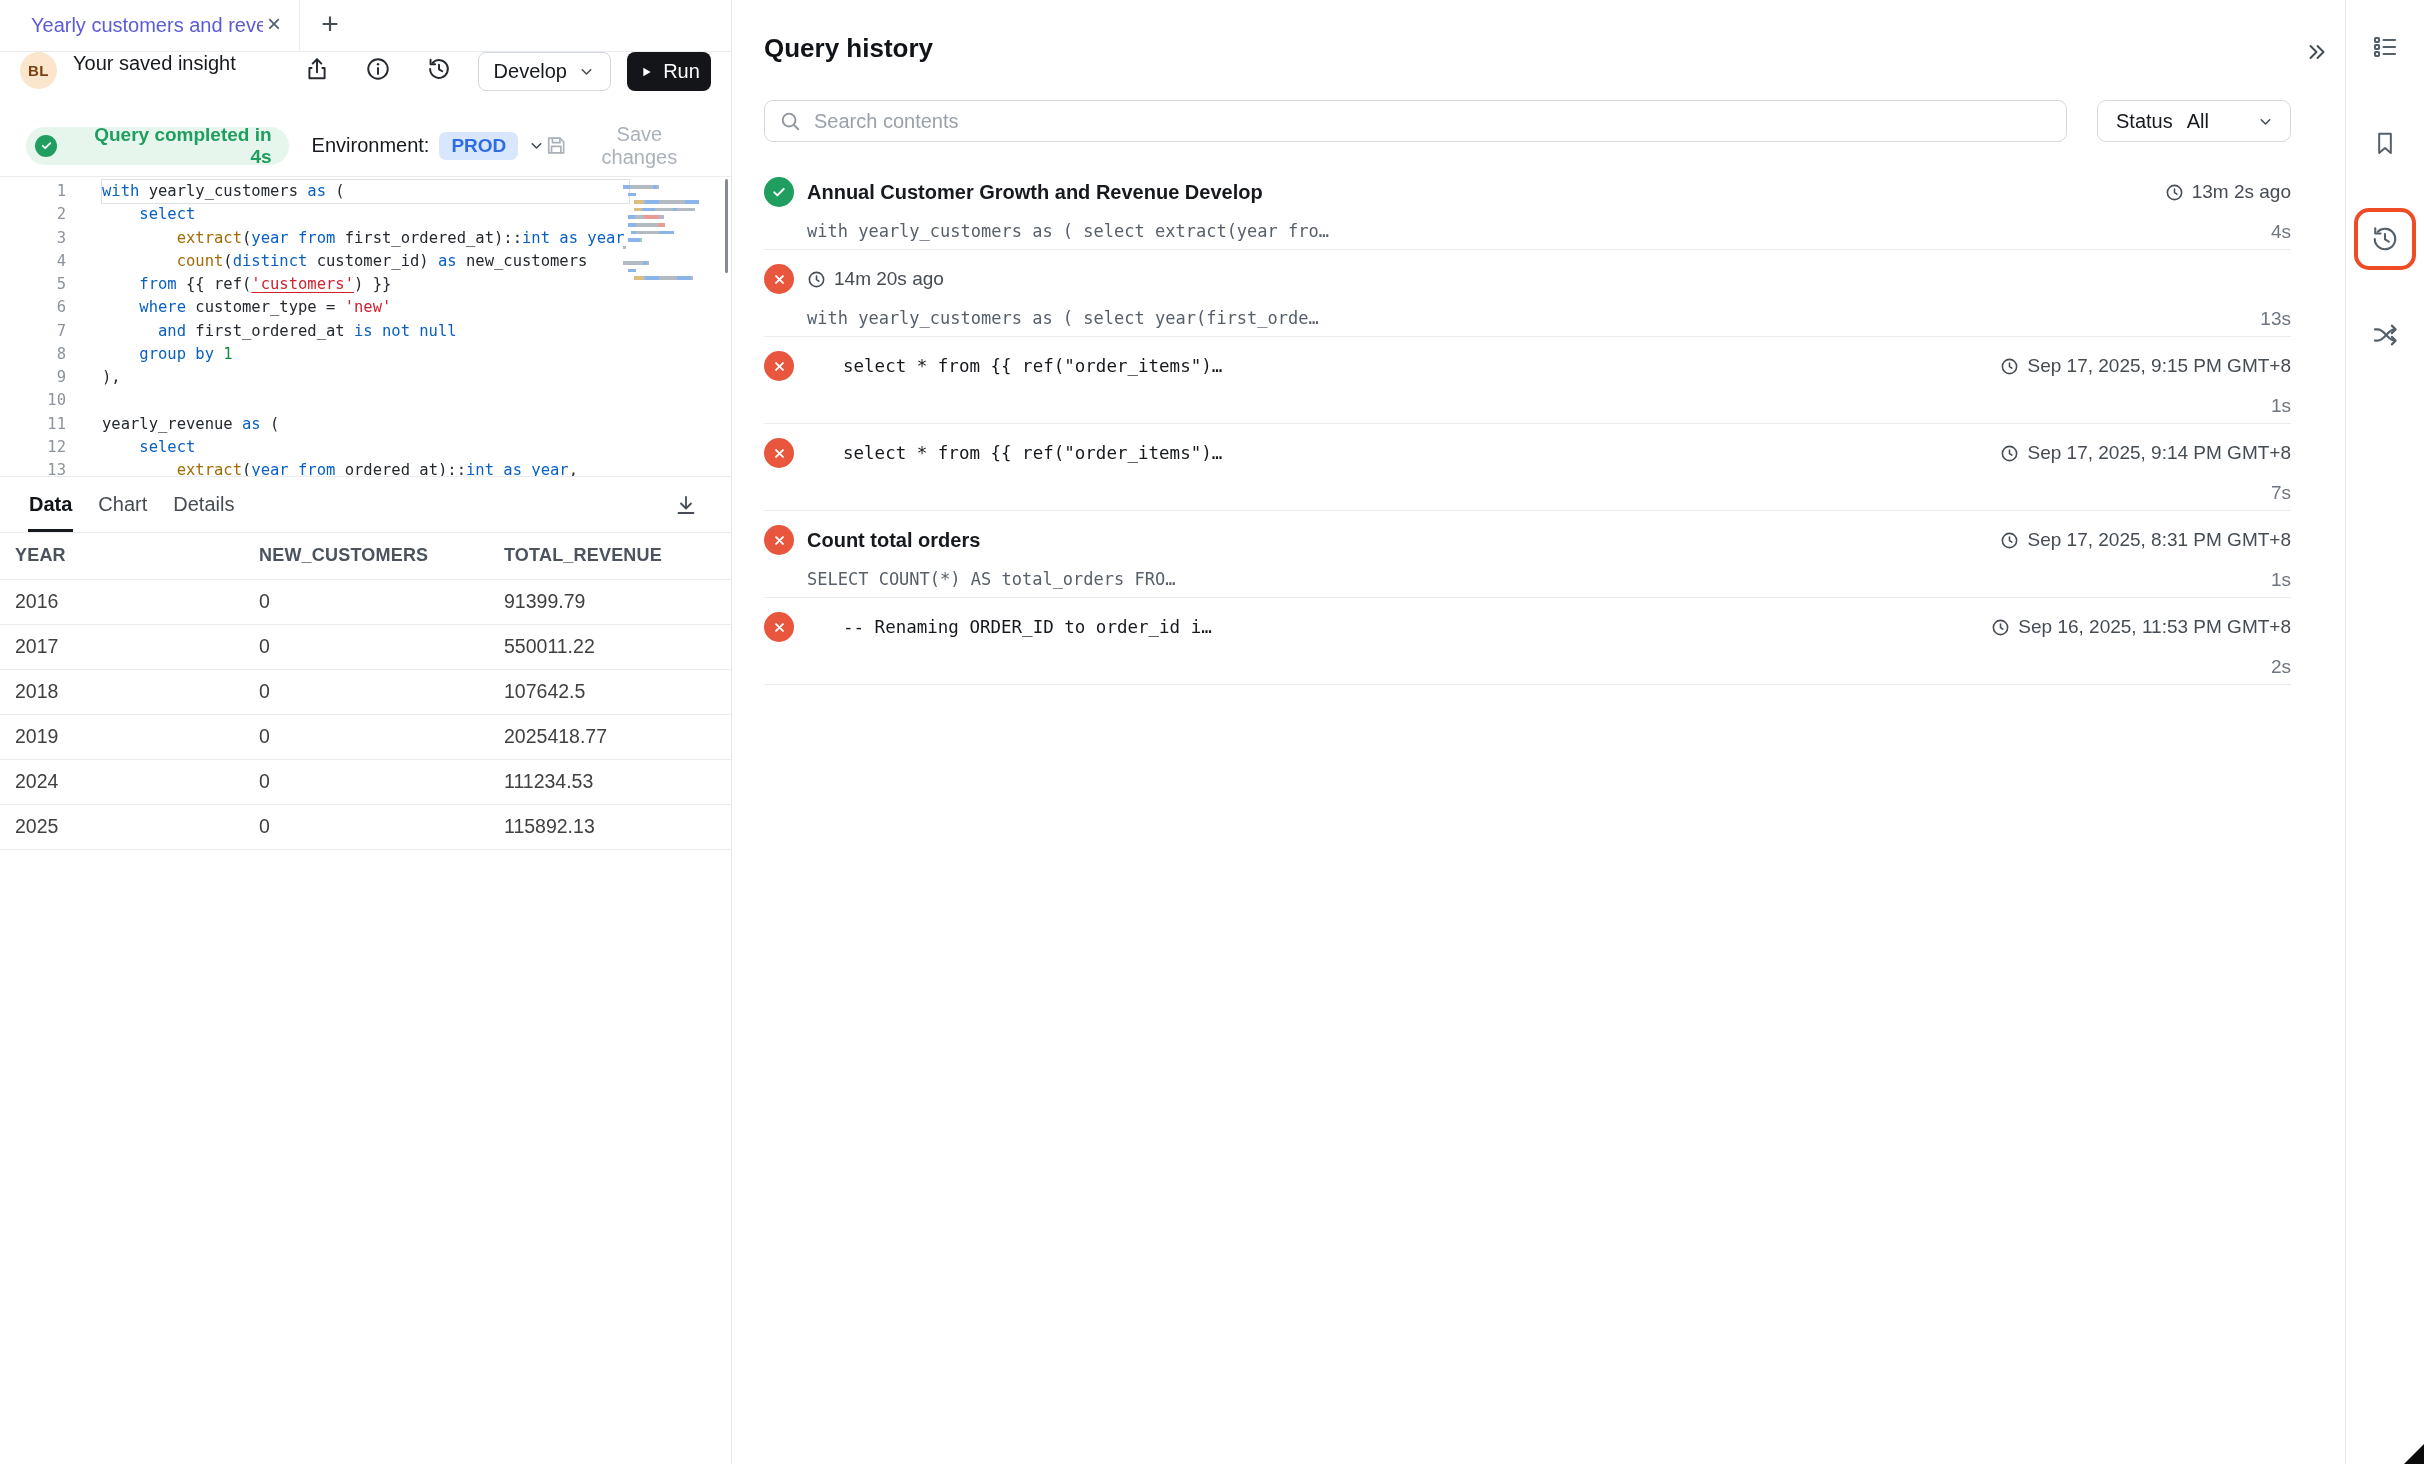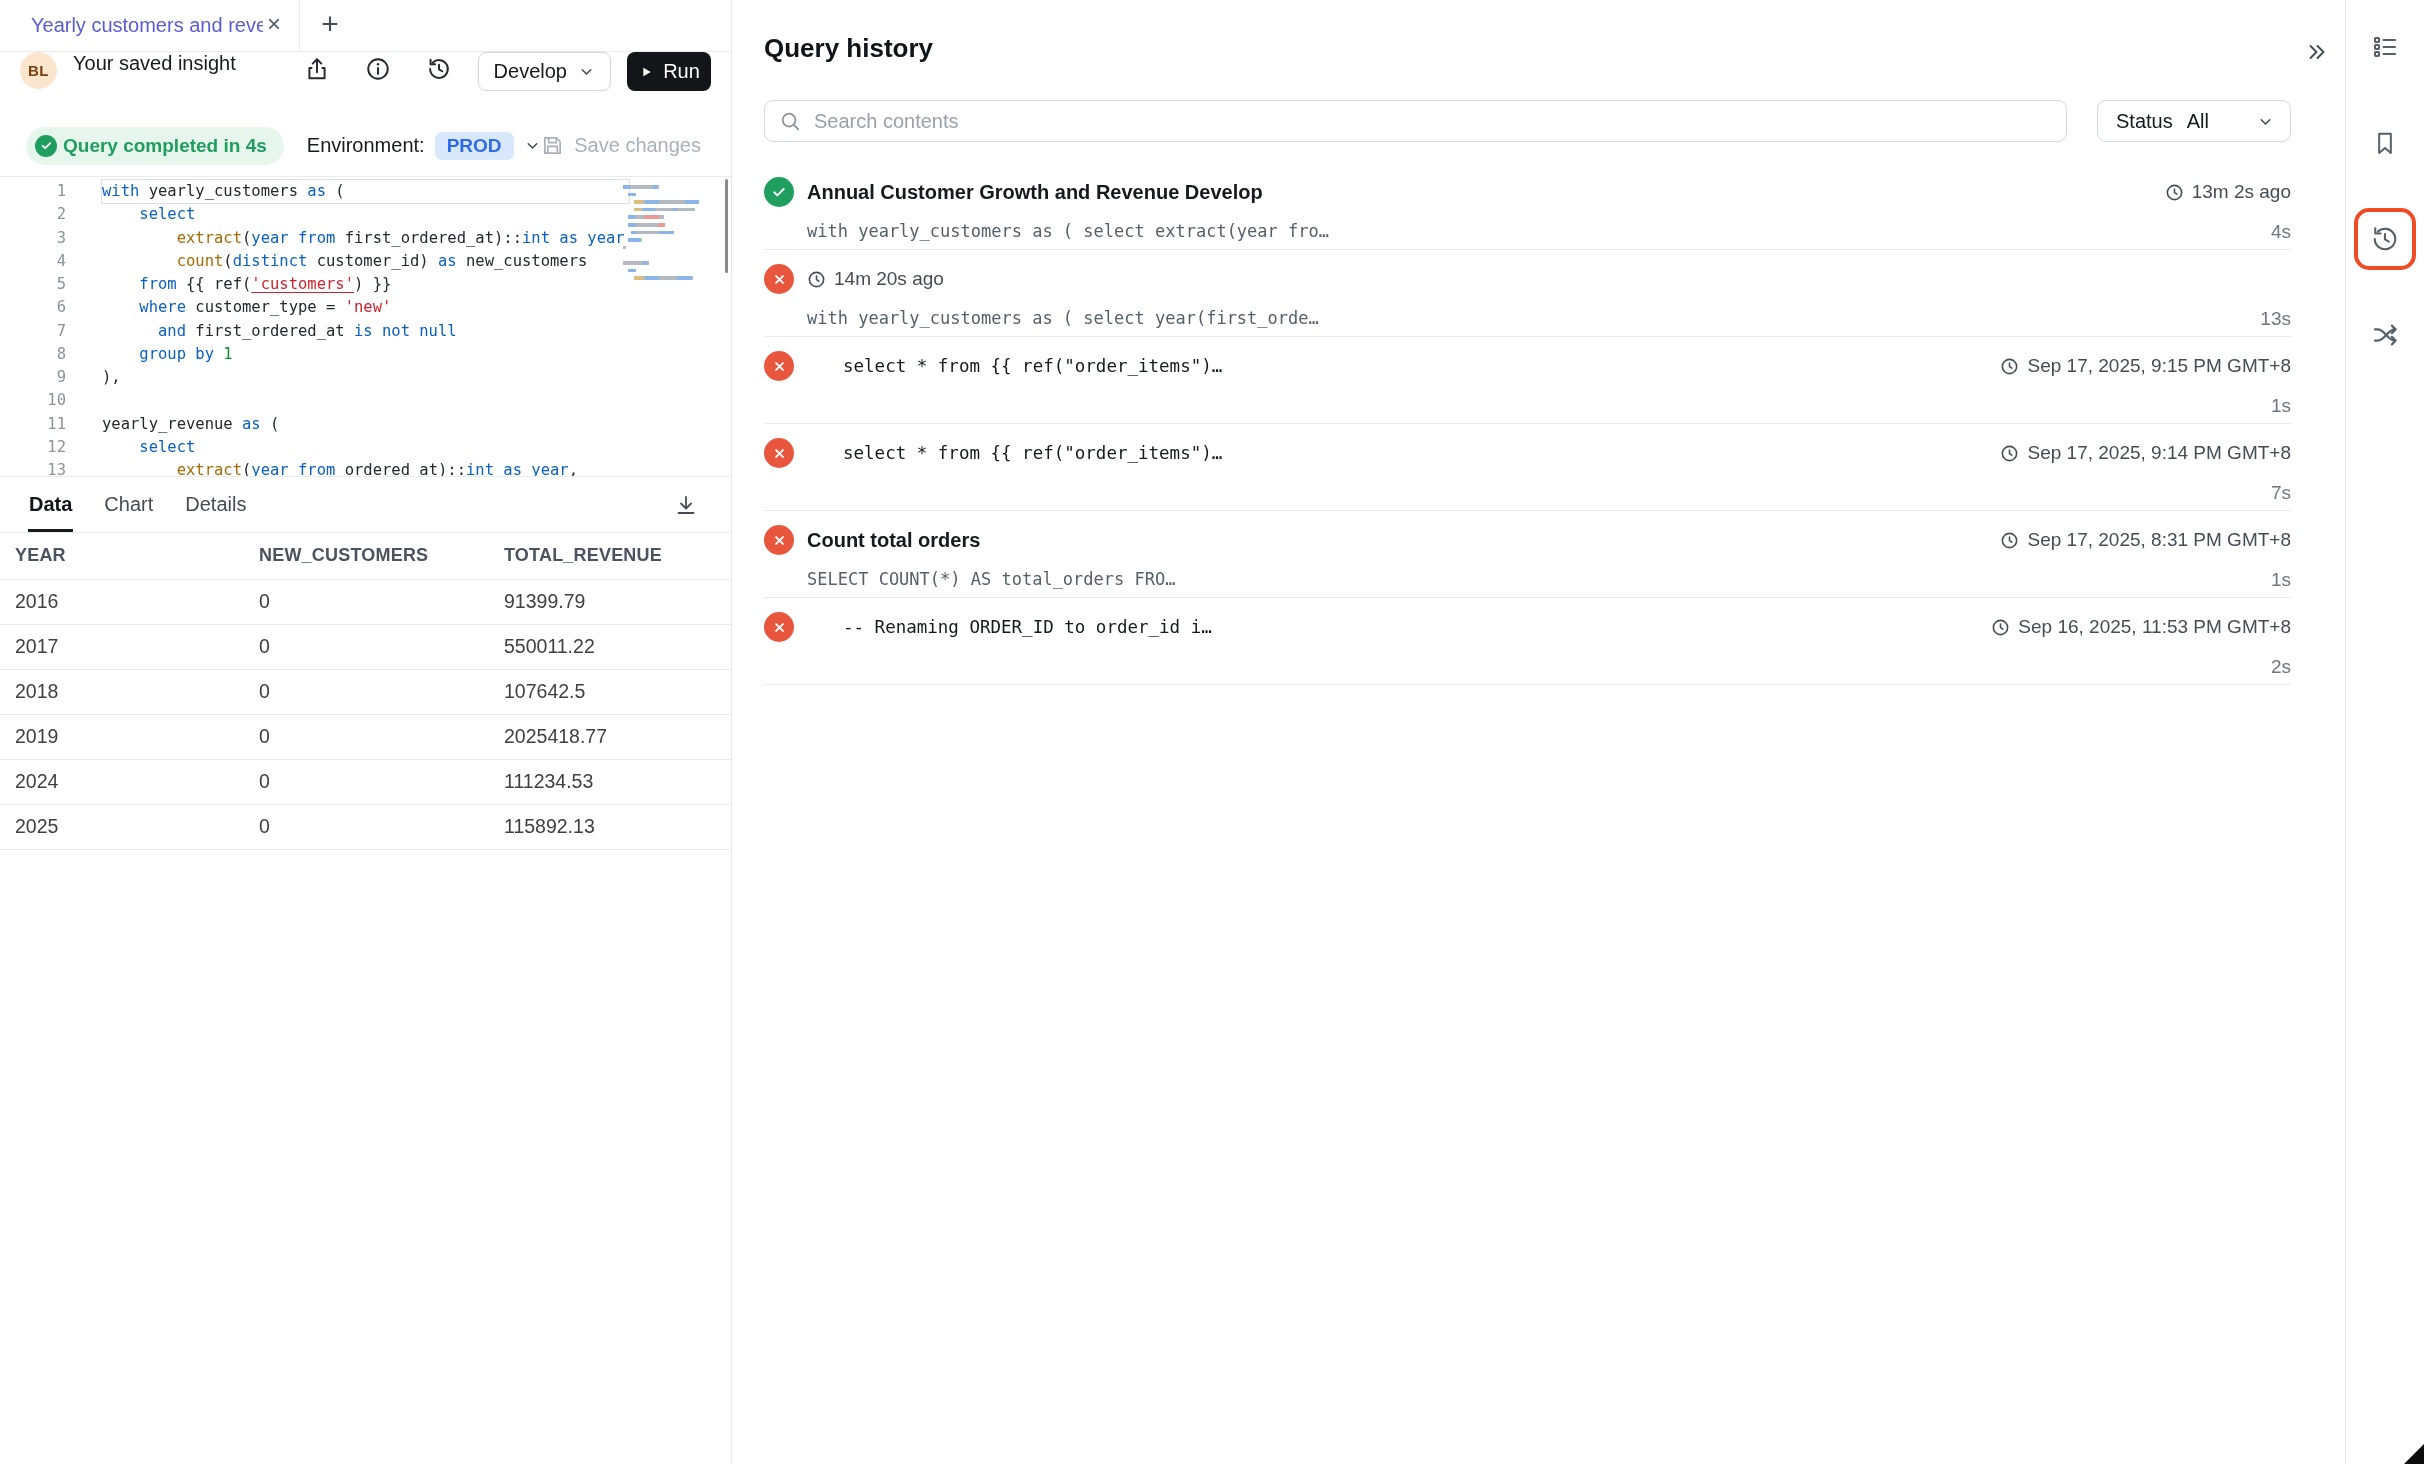--- a/index.html
+++ b/index.html
@@ -27,21 +27,21 @@
   .avatar { width:37px; height:37px; flex:none; border-radius:50%; background:#fbe5cc; color:#7a4012; font-size:15px; font-weight:700; display:flex; align-items:center; justify-content:center; margin-right:16px; letter-spacing:.4px; }
   .doc-title { font-size:20px; color:#16191d; }
   .eh-spacer { flex:1; }
   .eh-icons { display:flex; align-items:center; gap:27px; margin-right:22px; }
   .icon-btn { width:34px; height:34px; display:flex; align-items:center; justify-content:center; color:#24292f; }
   .develop-btn { height:39px; border:1px solid #d2d7dc; border-radius:8px; padding:0 15px; display:flex; align-items:center; gap:11px; font-size:20px; color:#16191d; margin-right:16px; }
   .chev { color:#454c54; }
   .run-btn { height:39px; width:84px; border-radius:8px; background:#141519; color:#fff; display:flex; align-items:center; justify-content:center; gap:9px; font-size:20px; }
 
   .statusbar { height:62px; flex:none; border-bottom:1px solid #e9ebee; display:flex; align-items:center; padding:0 30px 0 26px; }
-  .status-pill { height:38px; display:inline-flex; align-items:center; gap:6px; background:var(--success_bg,#e6f6ed); color:var(--success,#1f9e5f); border-radius:20px; padding:0 17px 0 9px; font-size:19px; font-weight:700; }
+  .status-pill { height:38px; display:inline-flex; align-items:center; gap:17px; background:var(--success_bg,#e6f6ed); color:var(--success,#1f9e5f); border-radius:20px; padding:0 17px 0 9px; font-size:19px; font-weight:700;text-align:right; }
   .circle { border-radius:50%; display:inline-flex; align-items:center; justify-content:center; flex:none; }
   .circle.success { background:var(--success,#1f9e5f); }
   .circle.error { background:var(--error,#e8563e); }
   .circle.sm { width:22px; height:22px; }
   .circle.md { width:30px; height:30px; }
   .env { margin-left:23px; display:flex; align-items:center; gap:10px; font-size:20px; color:#16191d; }
   .env-pill { background:var(--env_bg,#d9e7fd); color:var(--env_text,#2e6ce6); border-radius:7px; padding:3px 12px; font-size:19px; font-weight:700; }
   .save-btn { margin-left:auto; display:flex; align-items:center; gap:10px; color:#aab1bb; font-size:20px; }
 
   .editor { position:relative; height:300px; flex:none; border-bottom:1px solid #e9ebee; display:flex; overflow:hidden; padding-top:3px; font-family:"DejaVu Sans Mono", monospace; font-size:15.5px; }
@@ -55,21 +55,21 @@
   .tok-str { color:#cf222e; }
   .tok-ref { color:#cf222e; text-decoration:underline; text-underline-offset:3px; }
   .tok-num { color:#128a3e; }
   .tok-pl { color:#24292f;text-align:right; }
   .minimap { position:absolute; top:6px; right:20px; width:88px; }
   .mm-line { height:7.6px; display:flex; align-items:center; }
   .mm-tok { height:3.6px; flex:none; }
   .scroll-thumb { position:absolute; top:2px; right:3px; width:3px; height:94px; background:#5f6368; opacity:.75; border-radius:2px; }
 
   .result-tabs { height:56px; flex:none; border-bottom:1px solid #e9ebee; display:flex; align-items:center; padding:0 28px; }
-  .rtabs { display:flex; gap:30px; align-self:stretch; }
+  .rtabs { display:flex; gap:24px; align-self:stretch; }
   .rtab { display:flex; align-items:center; font-size:20px; color:#454c54; border-bottom:3px solid transparent; padding:3px 1px 0; }
   .rtab.active { color:#111418; font-weight:700; border-bottom-color:#16191d; }
   .dl { margin-left:auto; color:#454c54; }
 
   .results table { width:100%; border-collapse:collapse; }
   .results th { height:46px; text-align:left; font-size:18px; font-weight:700; color:#4a535e; border-bottom:1px solid #e9ebee; padding:0 0 0 15px; letter-spacing:.2px; }
   .results td { height:45px; border-bottom:1px solid #e9ebee; font-size:19.5px; color:#404040; padding:0 0 0 15px; }
 
   
   .history-panel { flex:1; position:relative; padding:0 54px 0 32px; overflow:hidden; }

